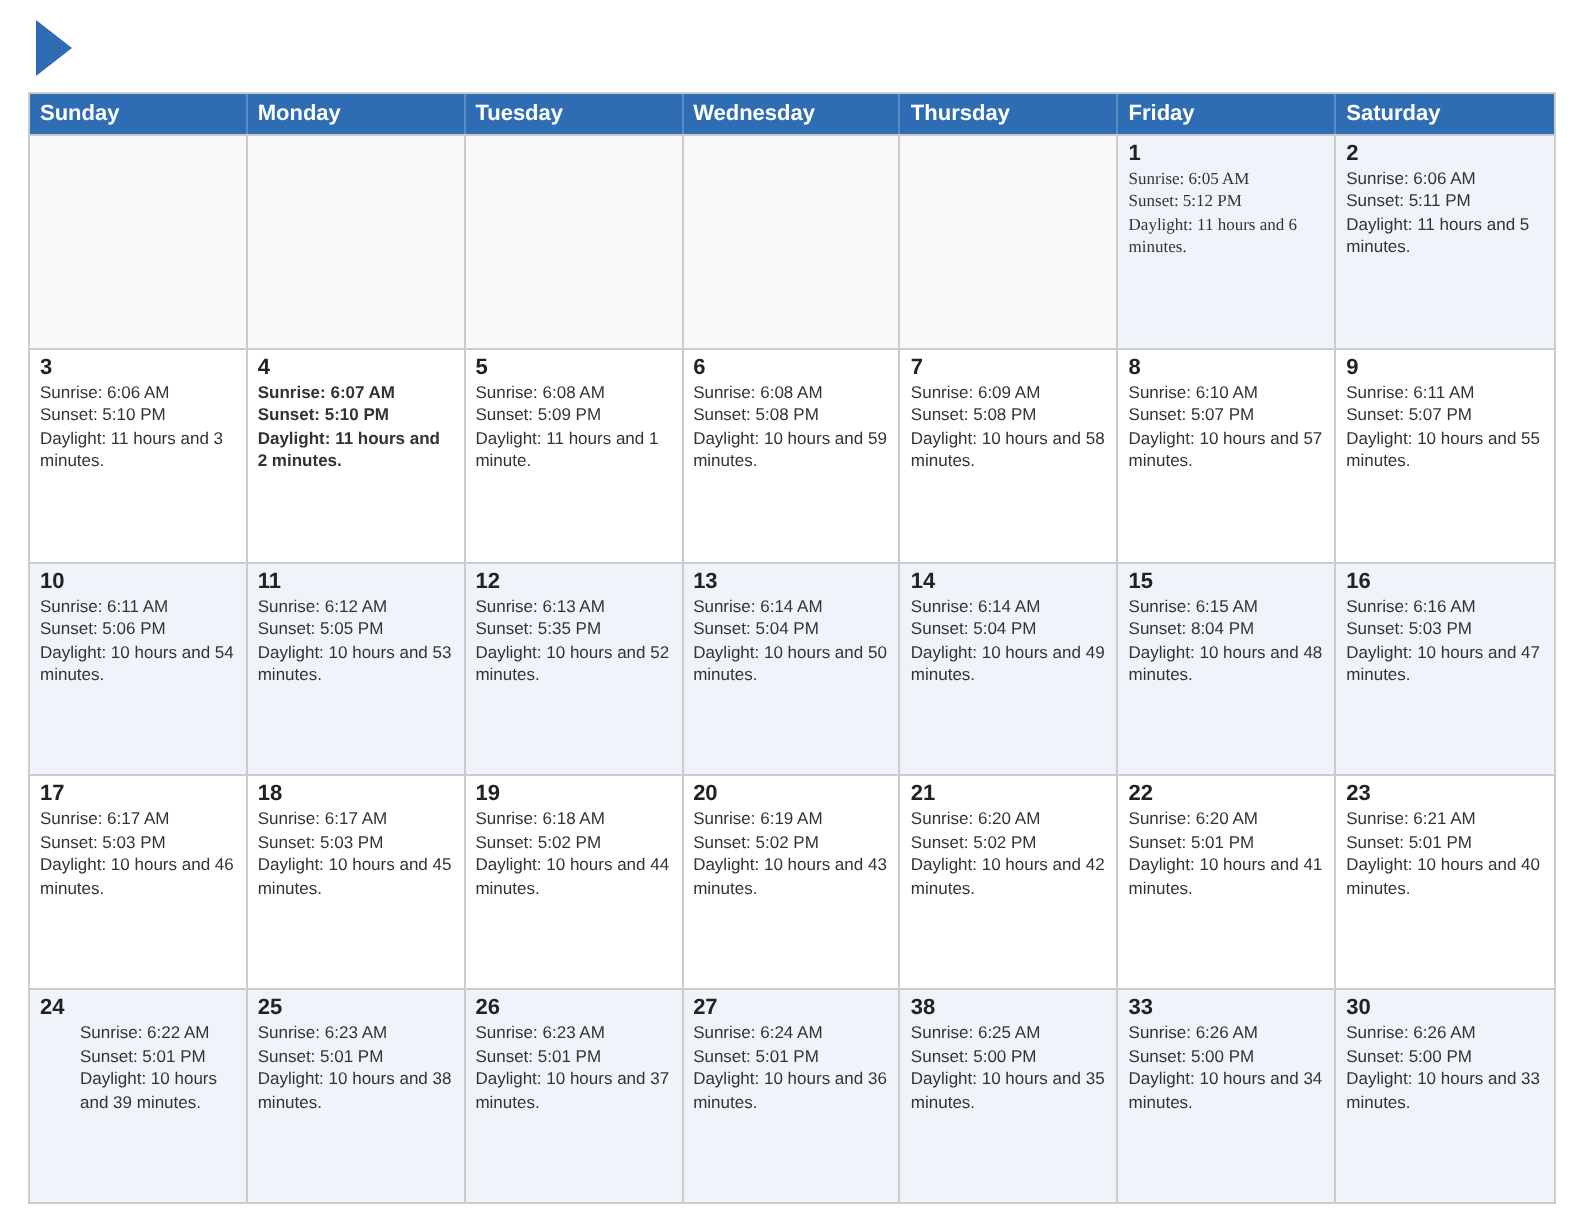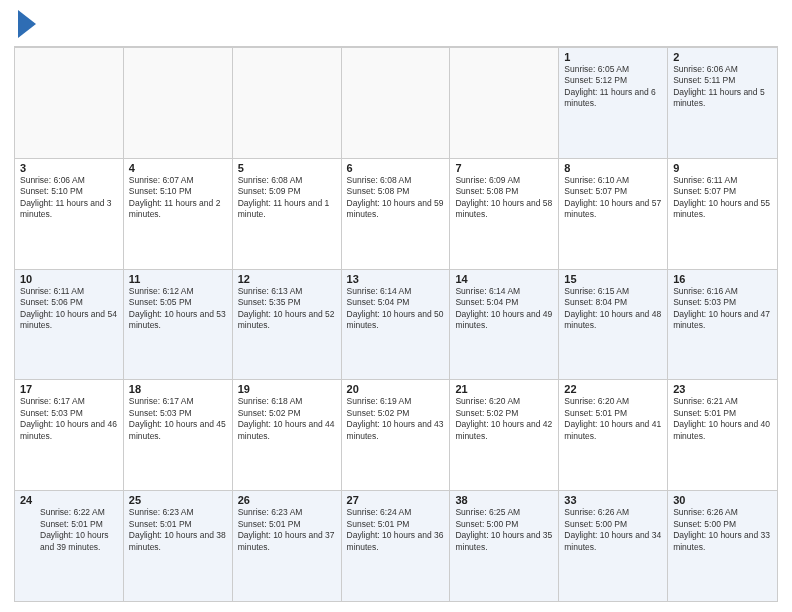--- a/index.html
+++ b/index.html
@@ -125,50 +125,59 @@
       </div>
       <div class="logo-arrow"></div>
     </div>
     <div class="title-block">
       <div class="month-title"></div>
       <div class="location"></div>
     </div>
   </div>
 
   <div class="calendar">
+    <div class="cal-header">
+    <div class="cal-header-cell">Sunday</div>
+        <div class="cal-header-cell">Monday</div>
+        <div class="cal-header-cell">Tuesday</div>
+        <div class="cal-header-cell">Wednesday</div>
+        <div class="cal-header-cell">Thursday</div>
+        <div class="cal-header-cell">Friday</div>
+        <div class="cal-header-cell">Saturday</div>
+      </div>
     <div class="cal-body">
     <div class="cal-row">
           <div class="cal-cell empty"></div>
           <div class="cal-cell empty"></div>
           <div class="cal-cell empty"></div>
           <div class="cal-cell empty"></div>
           <div class="cal-cell empty"></div>
           <div class="cal-cell alt-row">
             <span class="day-number">1</span>
-            <div class="cell-text" style="white-space: pre-wrap;">Sunrise: 6:05 AM
+            <div class="cell-text" style="white-space: pre-wrap; font-family: Liberation Serif, serif;">Sunrise: 6:05 AM
 Sunset: 5:12 PM
 Daylight: 11 hours and 6 minutes.</div>
           </div>
           <div class="cal-cell alt-row">
             <span class="day-number">2</span>
             <div class="cell-text" style="white-space: pre-wrap;">Sunrise: 6:06 AM
 Sunset: 5:11 PM
 Daylight: 11 hours and 5 minutes.</div>
           </div>
         </div>
         <div class="cal-row">
           <div class="cal-cell">
             <span class="day-number">3</span>
             <div class="cell-text" style="white-space: pre-wrap;">Sunrise: 6:06 AM
 Sunset: 5:10 PM
 Daylight: 11 hours and 3 minutes.</div>
           </div>
           <div class="cal-cell">
             <span class="day-number">4</span>
-            <div class="cell-text" style="white-space: pre-wrap;">Sunrise: 6:07 AM
+            <div class="cell-text" style="white-space: pre-wrap; font-weight: bold;">Sunrise: 6:07 AM
 Sunset: 5:10 PM
 Daylight: 11 hours and 2 minutes.</div>
           </div>
           <div class="cal-cell">
             <span class="day-number">5</span>
             <div class="cell-text" style="white-space: pre-wrap;">Sunrise: 6:08 AM
 Sunset: 5:09 PM
 Daylight: 11 hours and 1 minute.</div>
           </div>
           <div class="cal-cell">

